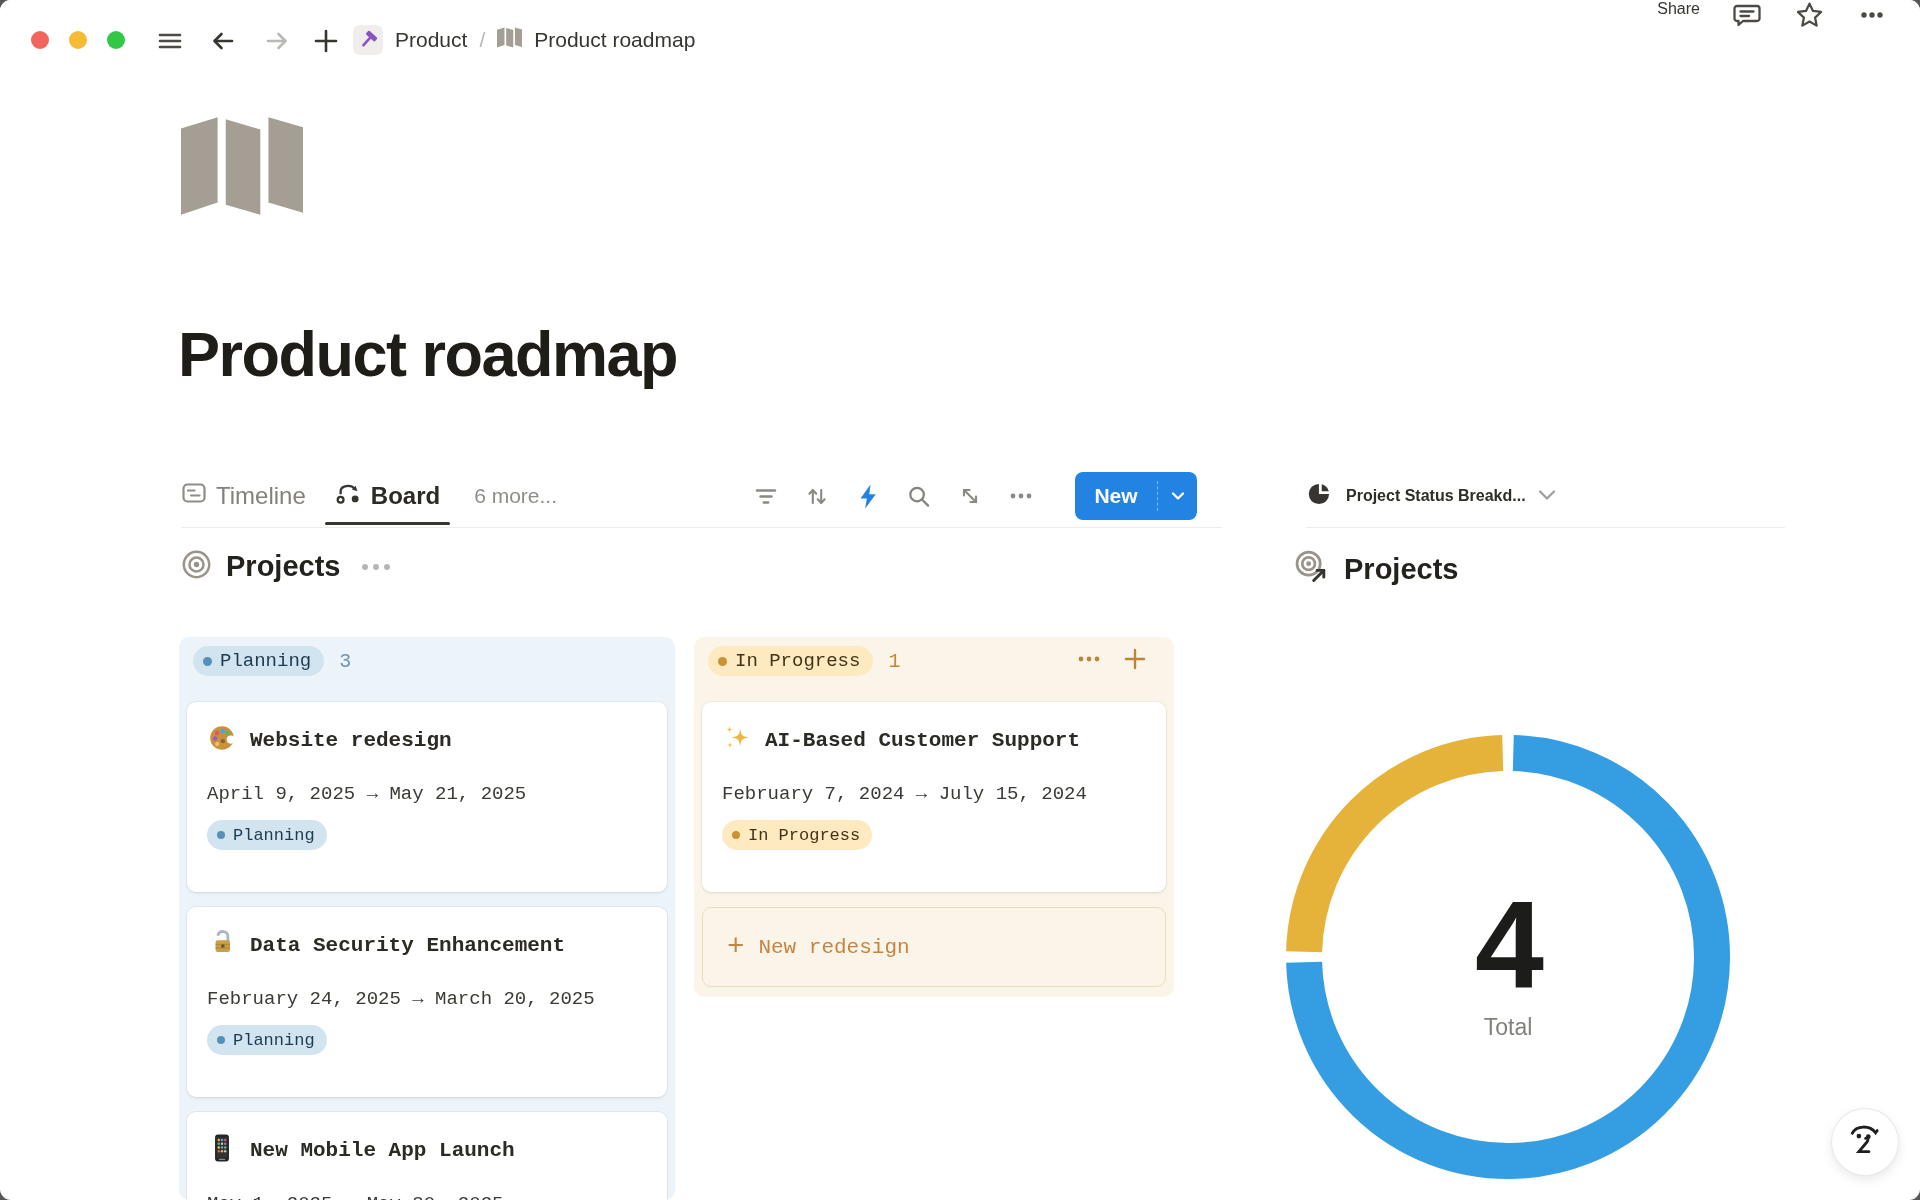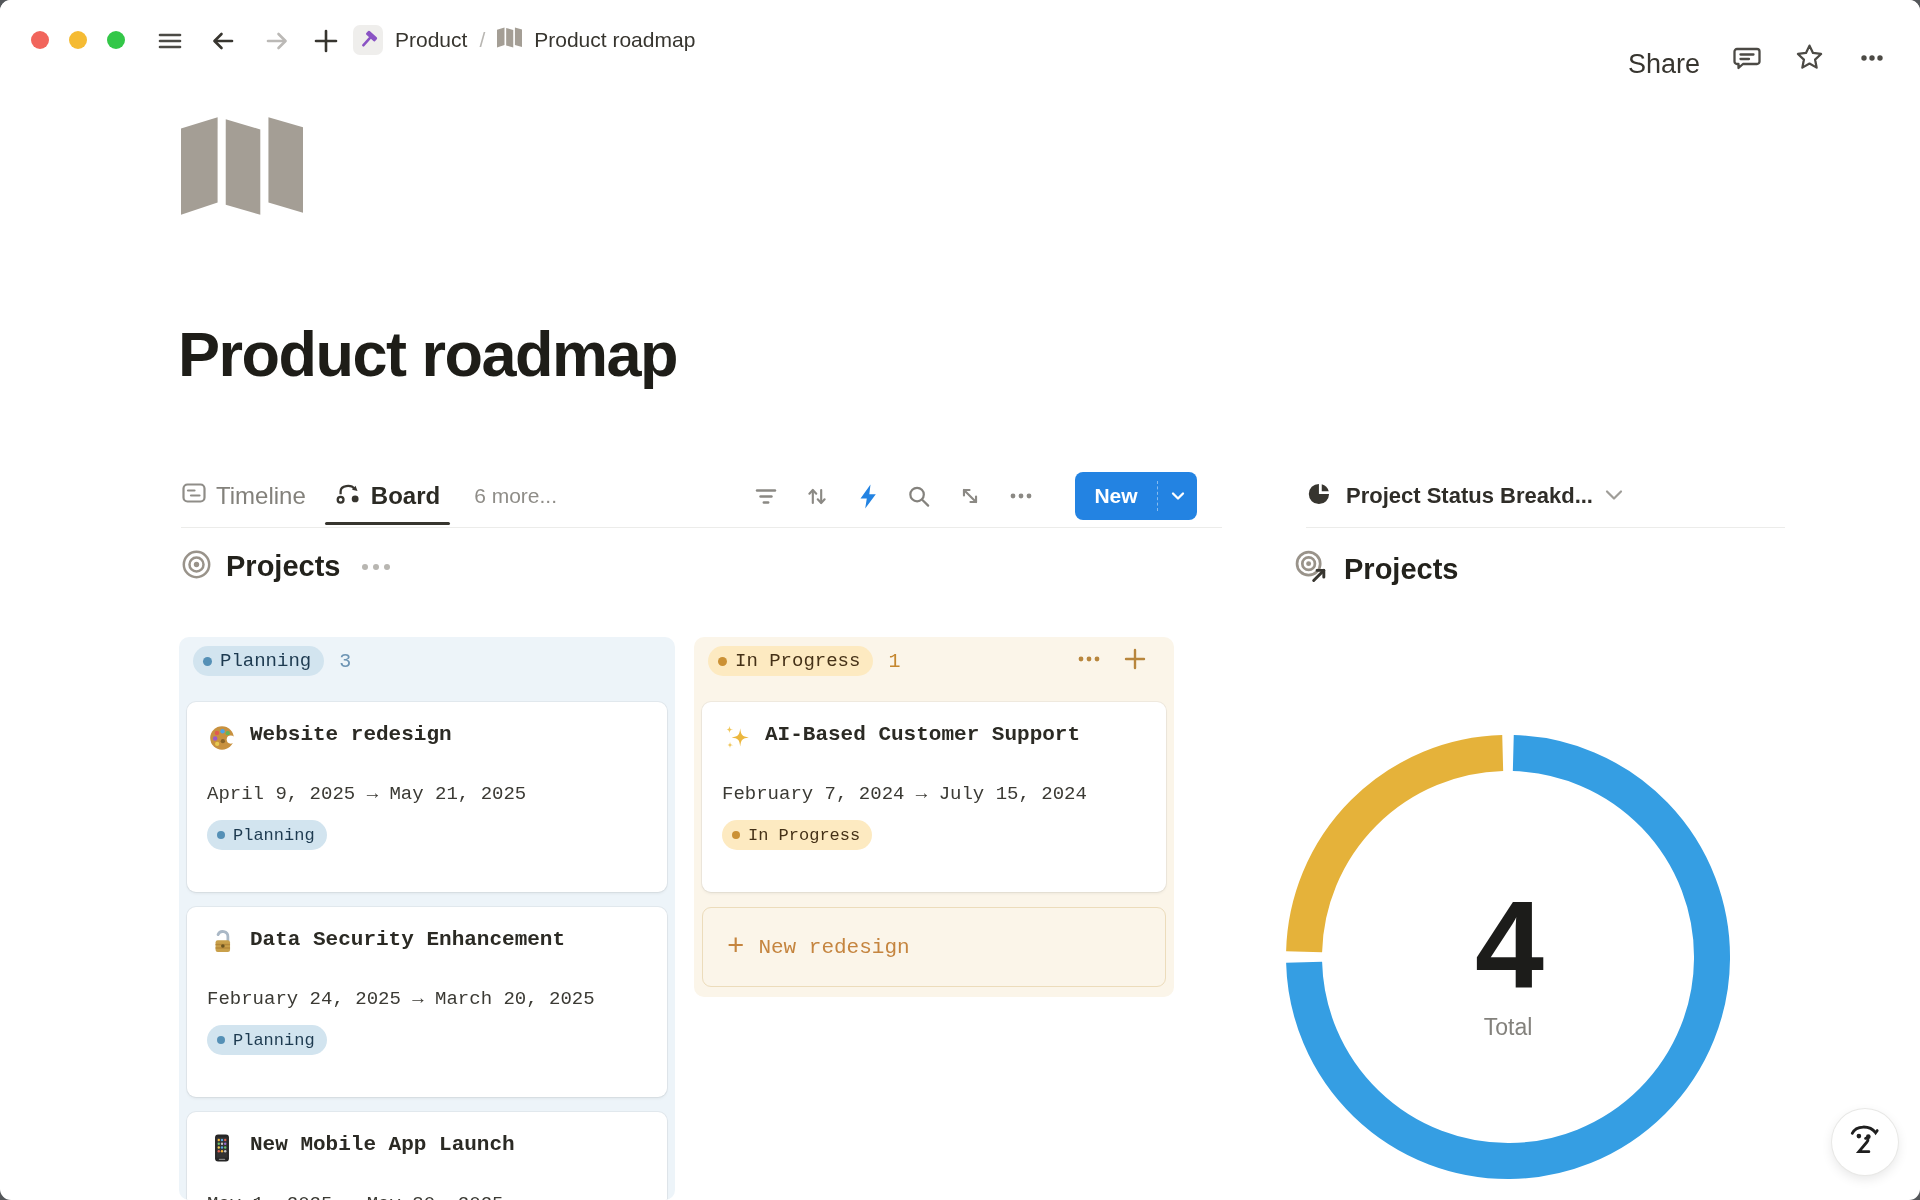--- a/index.html
+++ b/index.html
@@ -12,22 +12,22 @@
   .lights{position:absolute;left:31px;top:31px;display:flex;gap:20px;}
   .light{width:18px;height:18px;border-radius:50%;}
   .light.red{background:#f1655c;}
   .light.yellow{background:#f5bb33;}
   .light.green{background:#33c748;}
   .tb-icon{position:absolute;top:27px;width:28px;height:28px;display:flex;align-items:center;justify-content:center;}
   .crumbs{position:absolute;left:353px;top:0;height:80px;display:flex;align-items:center;gap:12px;
           font-size:21px;color:#37352f;}
   .crumb-app{width:30px;height:30px;border-radius:7px;background:#efeeec;display:flex;align-items:center;justify-content:center;}
   .crumb-sep{color:#b8b6b2;}
-  .topbar-right{position:absolute;right:33px;top:0;height:80px;display:flex;align-items:flex-end;gap:32px;
-                font-size:27px;color:#37352f;}
+  .topbar-right{position:absolute;right:33px;top:0;height:80px;display:flex;align-items:flex-start;gap:32px;
+                font-size:16px;color:#37352f;}
 
   
   .page-icon{position:absolute;left:181px;top:115px;}
   .page-title{position:absolute;left:178px;top:318px;margin:0;font-size:63px;font-weight:700;
               letter-spacing:-1.5px;color:#1e1d18;}
 
   
   .view-row{position:absolute;top:465px;height:62px;border-bottom:1px solid #ececea;display:flex;align-items:center;}
   .view-row.left{left:181px;width:1041px;}
   .view-row.right{left:1306px;width:479px;gap:12px;}
@@ -36,21 +36,21 @@
   .tab.active::after{content:"";position:absolute;left:-10px;right:-10px;bottom:2px;height:3px;border-radius:2px;background:#37352f;}
   .tab-board{margin-left:29px;}
   .more-label{margin-left:34px;font-size:21px;color:#8f8d88;}
   .toolbar{margin-left:auto;display:flex;align-items:center;gap:25px;}
   .tool{width:26px;height:26px;display:flex;align-items:center;justify-content:center;}
   .new-btn{margin-left:16px;margin-right:25px;width:122px;height:48px;border-radius:8px;background:#2383e2;
            display:flex;align-items:center;color:#fff;}
   .new-btn .lbl{flex:1;text-align:center;font-size:21px;font-weight:700;}
   .new-btn .split{width:1px;height:30px;border-left:1px dashed rgba(255,255,255,.45);}
   .new-btn .chev{width:38px;display:flex;align-items:center;justify-content:center;}
-  .chart-title{font-size:22px;font-weight:700;color:#2f2d28;}
+  .chart-title{font-size:16px;font-weight:700;color:#2f2d28;}
 
   
   .section-head{position:absolute;top:549px;display:flex;align-items:center;gap:14px;}
   .section-head.left{left:181px;}
   .section-head.right{left:1294px;}
   .section-head .txt{font-size:29px;font-weight:700;color:#23221c;}
   .head-dots{margin-left:8px;display:flex;gap:5px;}
   .head-dots i{width:6px;height:6px;border-radius:50%;background:#b8b6b1;}
 
   
@@ -67,21 +67,21 @@
   .planning .dot{background:#5590b6;}
   .progress .dot{background:#cb9135;}
   .count{margin-left:15px;font-size:20px;}
   .planning .count{color:#6e95b4;}
   .progress .count{color:#c5872f;}
   .head-actions{margin-left:auto;display:flex;align-items:center;gap:20px;margin-right:12px;}
 
   .card{background:#fff;border-radius:9px;margin-top:15px;padding:21px 20px;height:190px;box-sizing:border-box;
         box-shadow:0 0 0 1px rgba(15,15,15,.05), 0 2px 3px rgba(15,15,15,.05);}
   .card:first-of-type{margin-top:25px;}
-  .card-title-row{display:flex;gap:13px;}
+  .card-title-row{display:flex;align-items:center;gap:13px;}
   .card-title{font-size:21px;font-weight:700;color:#2b2a24;}
   .card-dates{margin-top:25px;font-size:19px;color:#3b3a34;}
   .card-tag{margin-top:15px;display:inline-flex;align-items:center;gap:8px;height:30px;padding:0 12px 0 10px;
             border-radius:15px;font-size:17px;font-weight:500;}
   .card-tag.planning-tag{background:#d2e4ef;color:#1d3a50;}
   .card-tag.progress-tag{background:#fdeac1;color:#453117;}
   .card-tag .dot{width:8px;height:8px;}
   .card-tag.planning-tag .dot{background:#5590b6;}
   .card-tag.progress-tag .dot{background:#cb9135;}
 

